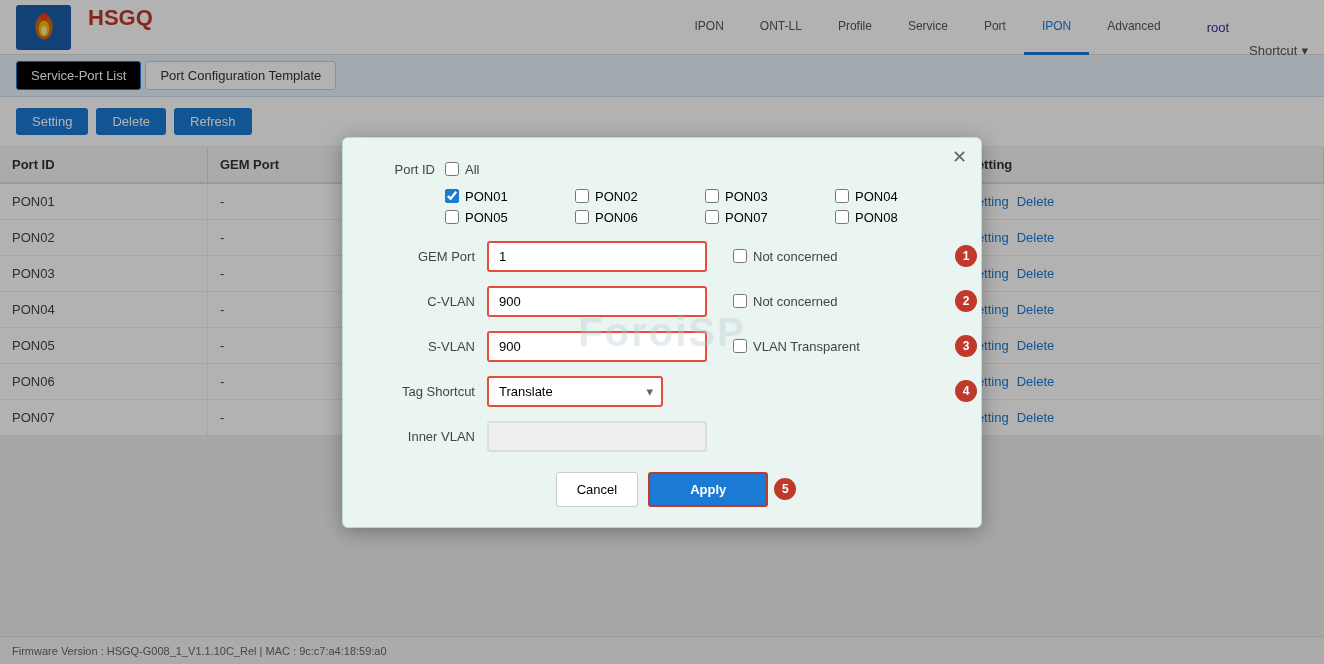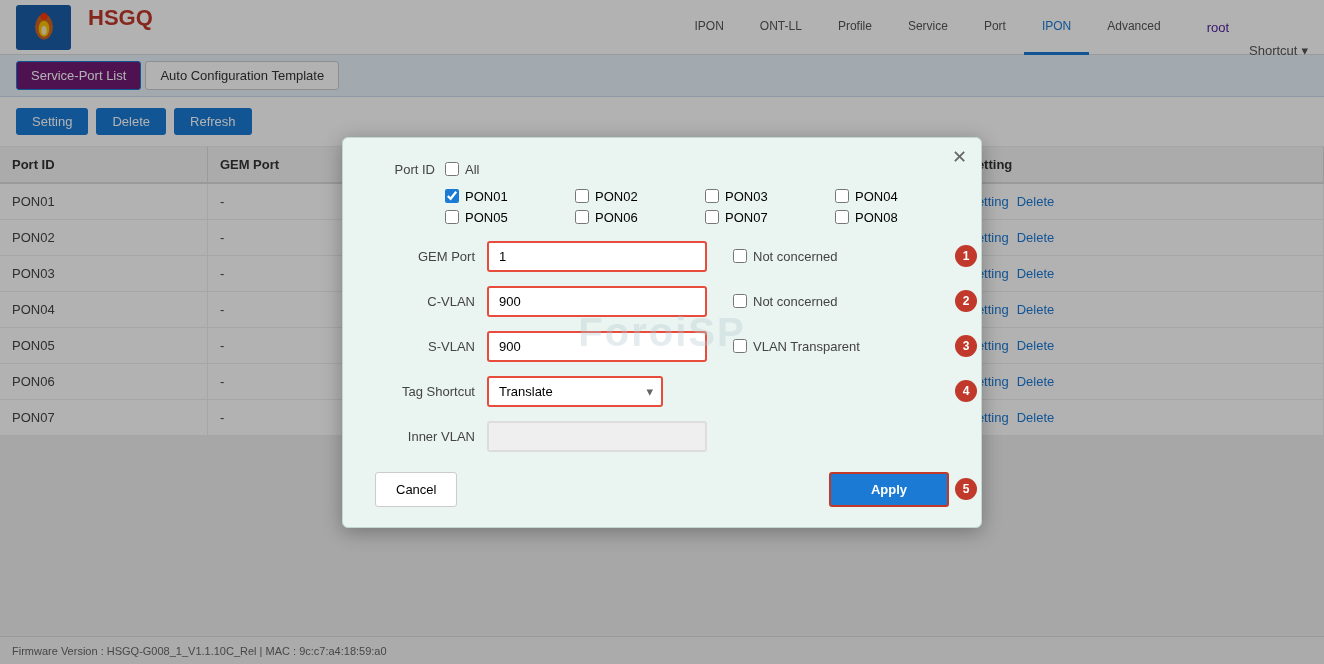--- a/index.html
+++ b/index.html
@@ -16,21 +16,21 @@
     .logo-text { color: #c0392b; font-size: 22px; font-weight: bold; font-family: Arial, sans-serif; }
     .nav-tabs { display: flex; align-items: flex-end; height: 55px; gap: 0; }
     .nav-tab { padding: 12px 18px; height: 100%; display: flex; align-items: center; color: #555; cursor: pointer; border-bottom: 3px solid transparent; font-size: 12px; }
     .nav-tab.active { color: #1a7ad4; border-bottom-color: #1a7ad4; }
     .nav-user { color: #4c1d95; font-size: 13px; margin-left: 8px; }
     .nav-shortcut { display: flex; align-items: center; color: #555; font-size: 13px; cursor: pointer; gap: 4px; margin-top: 46px; }
 
     
     .sub-nav { display: flex; align-items: center; height: 42px; background: #e8f4fd; padding: 0 16px; gap: 4px; border-bottom: 1px solid #cde; }
     .sub-tab { padding: 6px 14px; background: white; border: 1px solid #ccc; border-radius: 3px; cursor: pointer; font-size: 13px; color: #333; }
-    .sub-tab.active { background: #701a75; color: white; border-color: #1a7ad4; }
+    .sub-tab.active { background: #000000; color: white; border-color: #1a7ad4; }
 
     
     .toolbar { display: flex; align-items: center; height: 50px; padding: 0 16px; gap: 8px; background: white; border-bottom: 1px solid #eee; }
     .btn-toolbar { padding: 6px 16px; border: none; border-radius: 3px; cursor: pointer; font-size: 13px; color: white; background: #1a7ad4; }
 
     
     .table-area { background: white; }
     table { width: 100%; border-collapse: collapse; }
     th { background: #f5f5f5; padding: 10px 12px; text-align: left; font-weight: 600; font-size: 13px; border-bottom: 2px solid #ddd; border-right: 1px solid #ddd; color: #333; }
     td { padding: 10px 12px; border-bottom: 1px solid #eee; border-right: 1px solid #eee; font-size: 13px; color: #444; }
@@ -73,21 +73,21 @@
     .checkbox-label { display: flex; align-items: center; gap: 6px; margin-left: 26px; font-size: 13px; color: #444; }
     .checkbox-label input { width: 14px; height: 14px; }
 
     .step-badge {
       position: absolute; width: 22px; height: 22px; background: #c0392b; border-radius: 50%;
       color: white; font-size: 12px; font-weight: bold; display: flex; align-items: center; justify-content: center;
       right: -30px; top: 50%; transform: translateY(-50%);
     }
 
     
-    .modal-footer { display: flex; justify-content: space-between; gap: 10px; margin-top: 20px; }
+    .modal-footer { display: flex; justify-content: center; gap: 10px; margin-top: 20px; }
     .btn-cancel { padding: 8px 20px; background: white; border: 1px solid #ccc; border-radius: 3px; cursor: pointer; font-size: 13px; }
     .btn-apply { padding: 8px 40px; background: #1a7ad4; color: white; border: 2px solid #c0392b; border-radius: 3px; cursor: pointer; font-size: 13px; font-weight: bold; position: relative; }
 
     
     .watermark {
       position: absolute; top: 50%; left: 50%; transform: translate(-50%, -50%);
       font-size: 40px; color: rgba(180,200,210,0.35); font-weight: bold; letter-spacing: 2px;
       pointer-events: none; z-index: 50; white-space: nowrap;
     }
 
@@ -125,21 +125,21 @@
 
   <span class="nav-user">root</span>
   <div class="nav-shortcut">
     <span>Shortcut</span>
     <span>▾</span>
   </div>
 </div>
 
 <div class="sub-nav">
   <div class="sub-tab active">Service-Port List</div>
-  <div class="sub-tab">Auto Configuration Template</div>
+  <div class="sub-tab">Port Configuration Template</div>
 </div>
 
 <div class="toolbar">
   <button class="btn-toolbar">Setting</button>
   <button class="btn-toolbar">Delete</button>
   <button class="btn-toolbar">Refresh</button>
 </div>
 
 <div class="table-area">
   <table>

